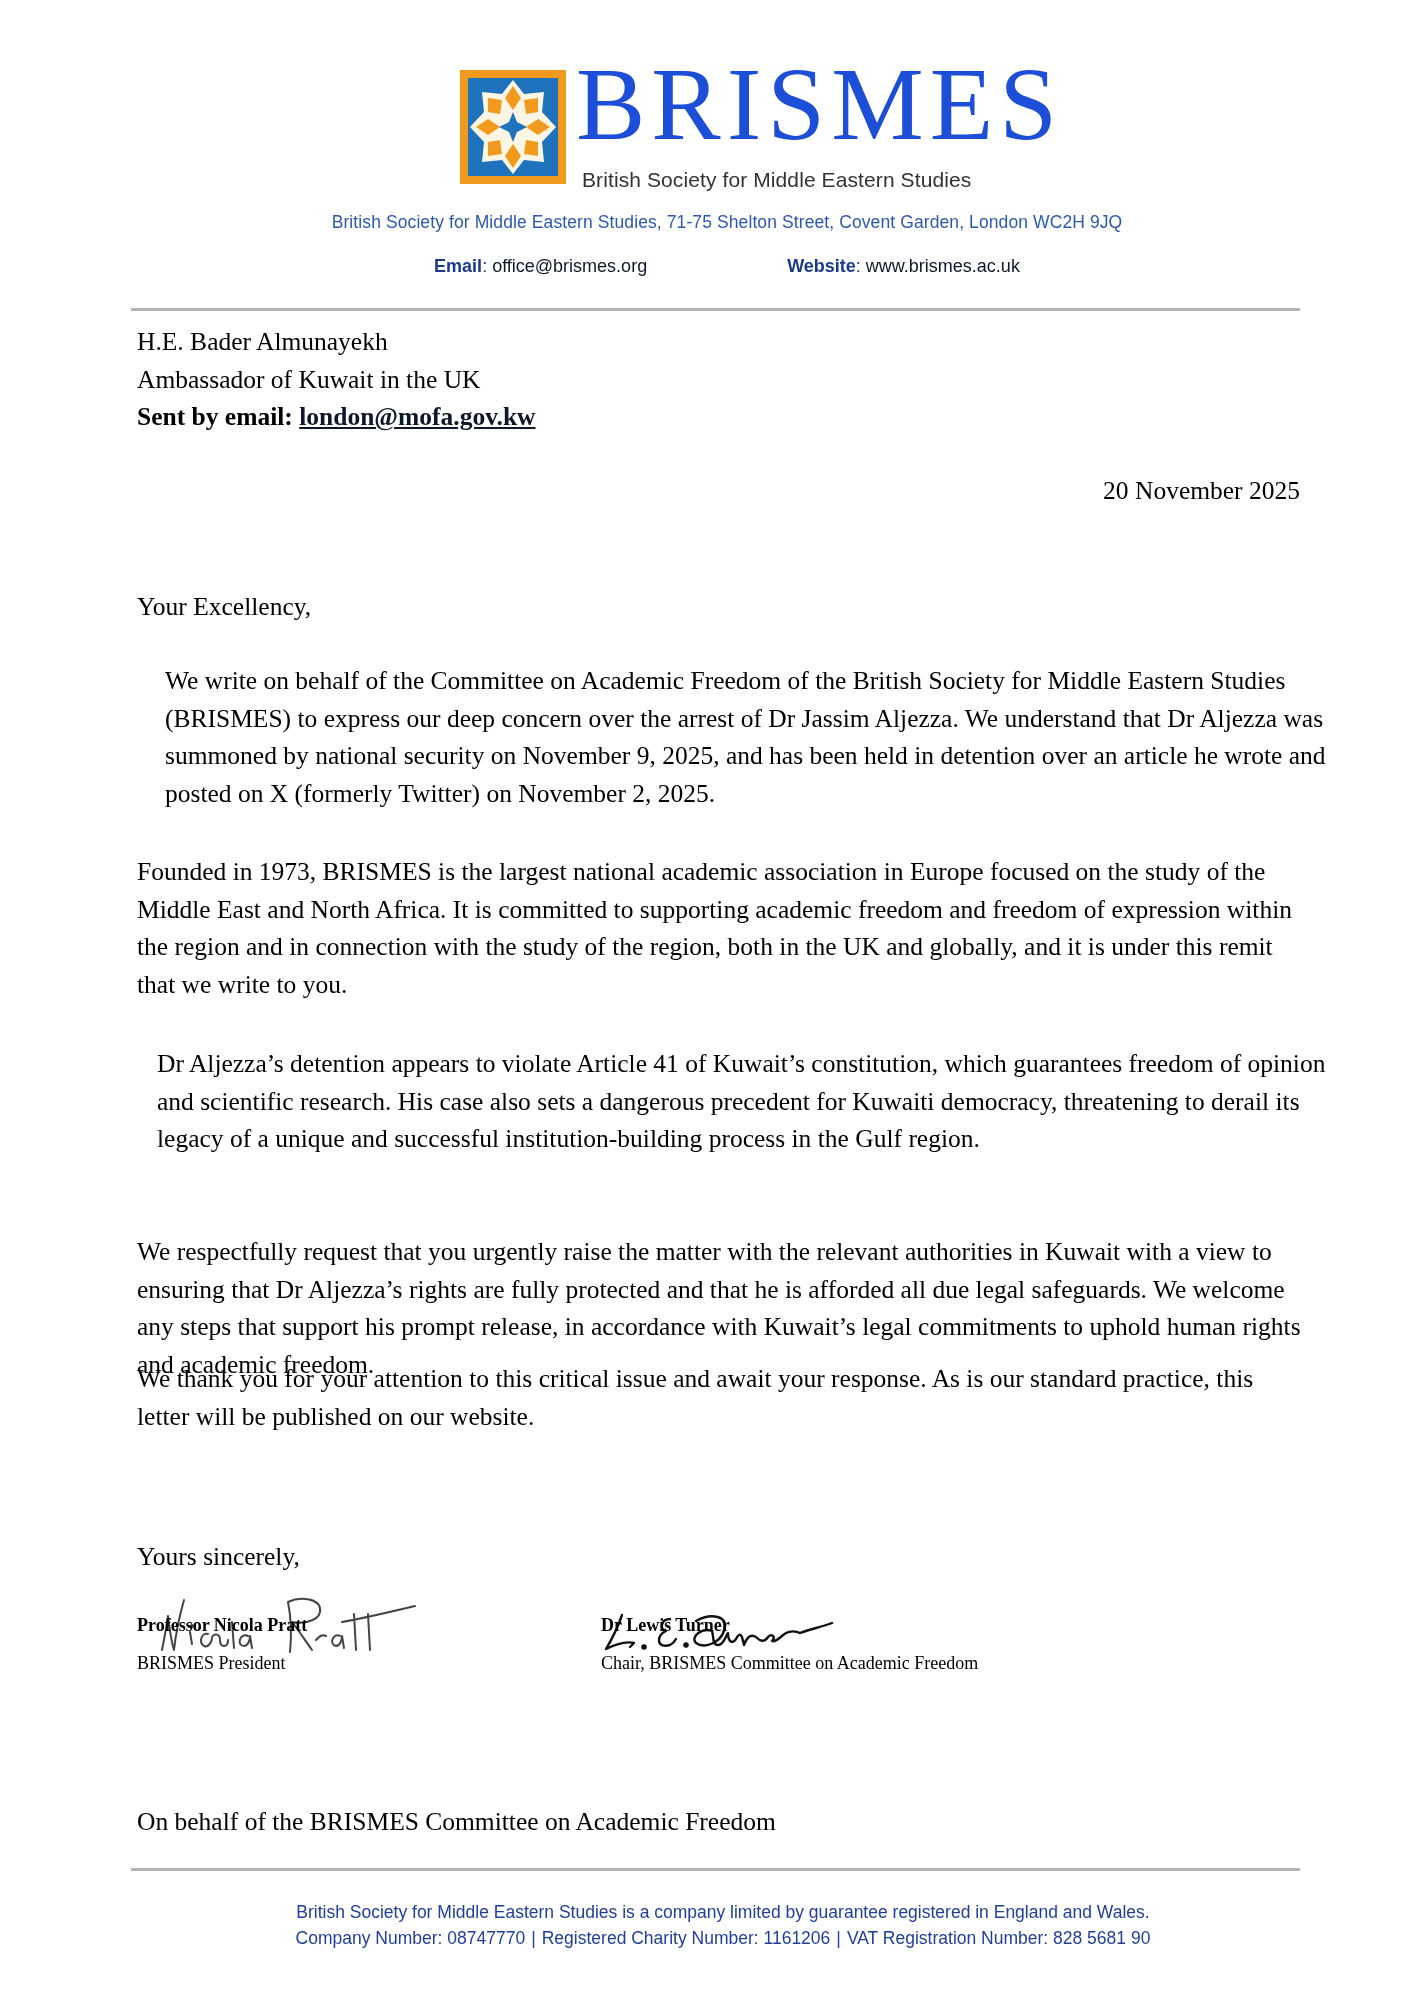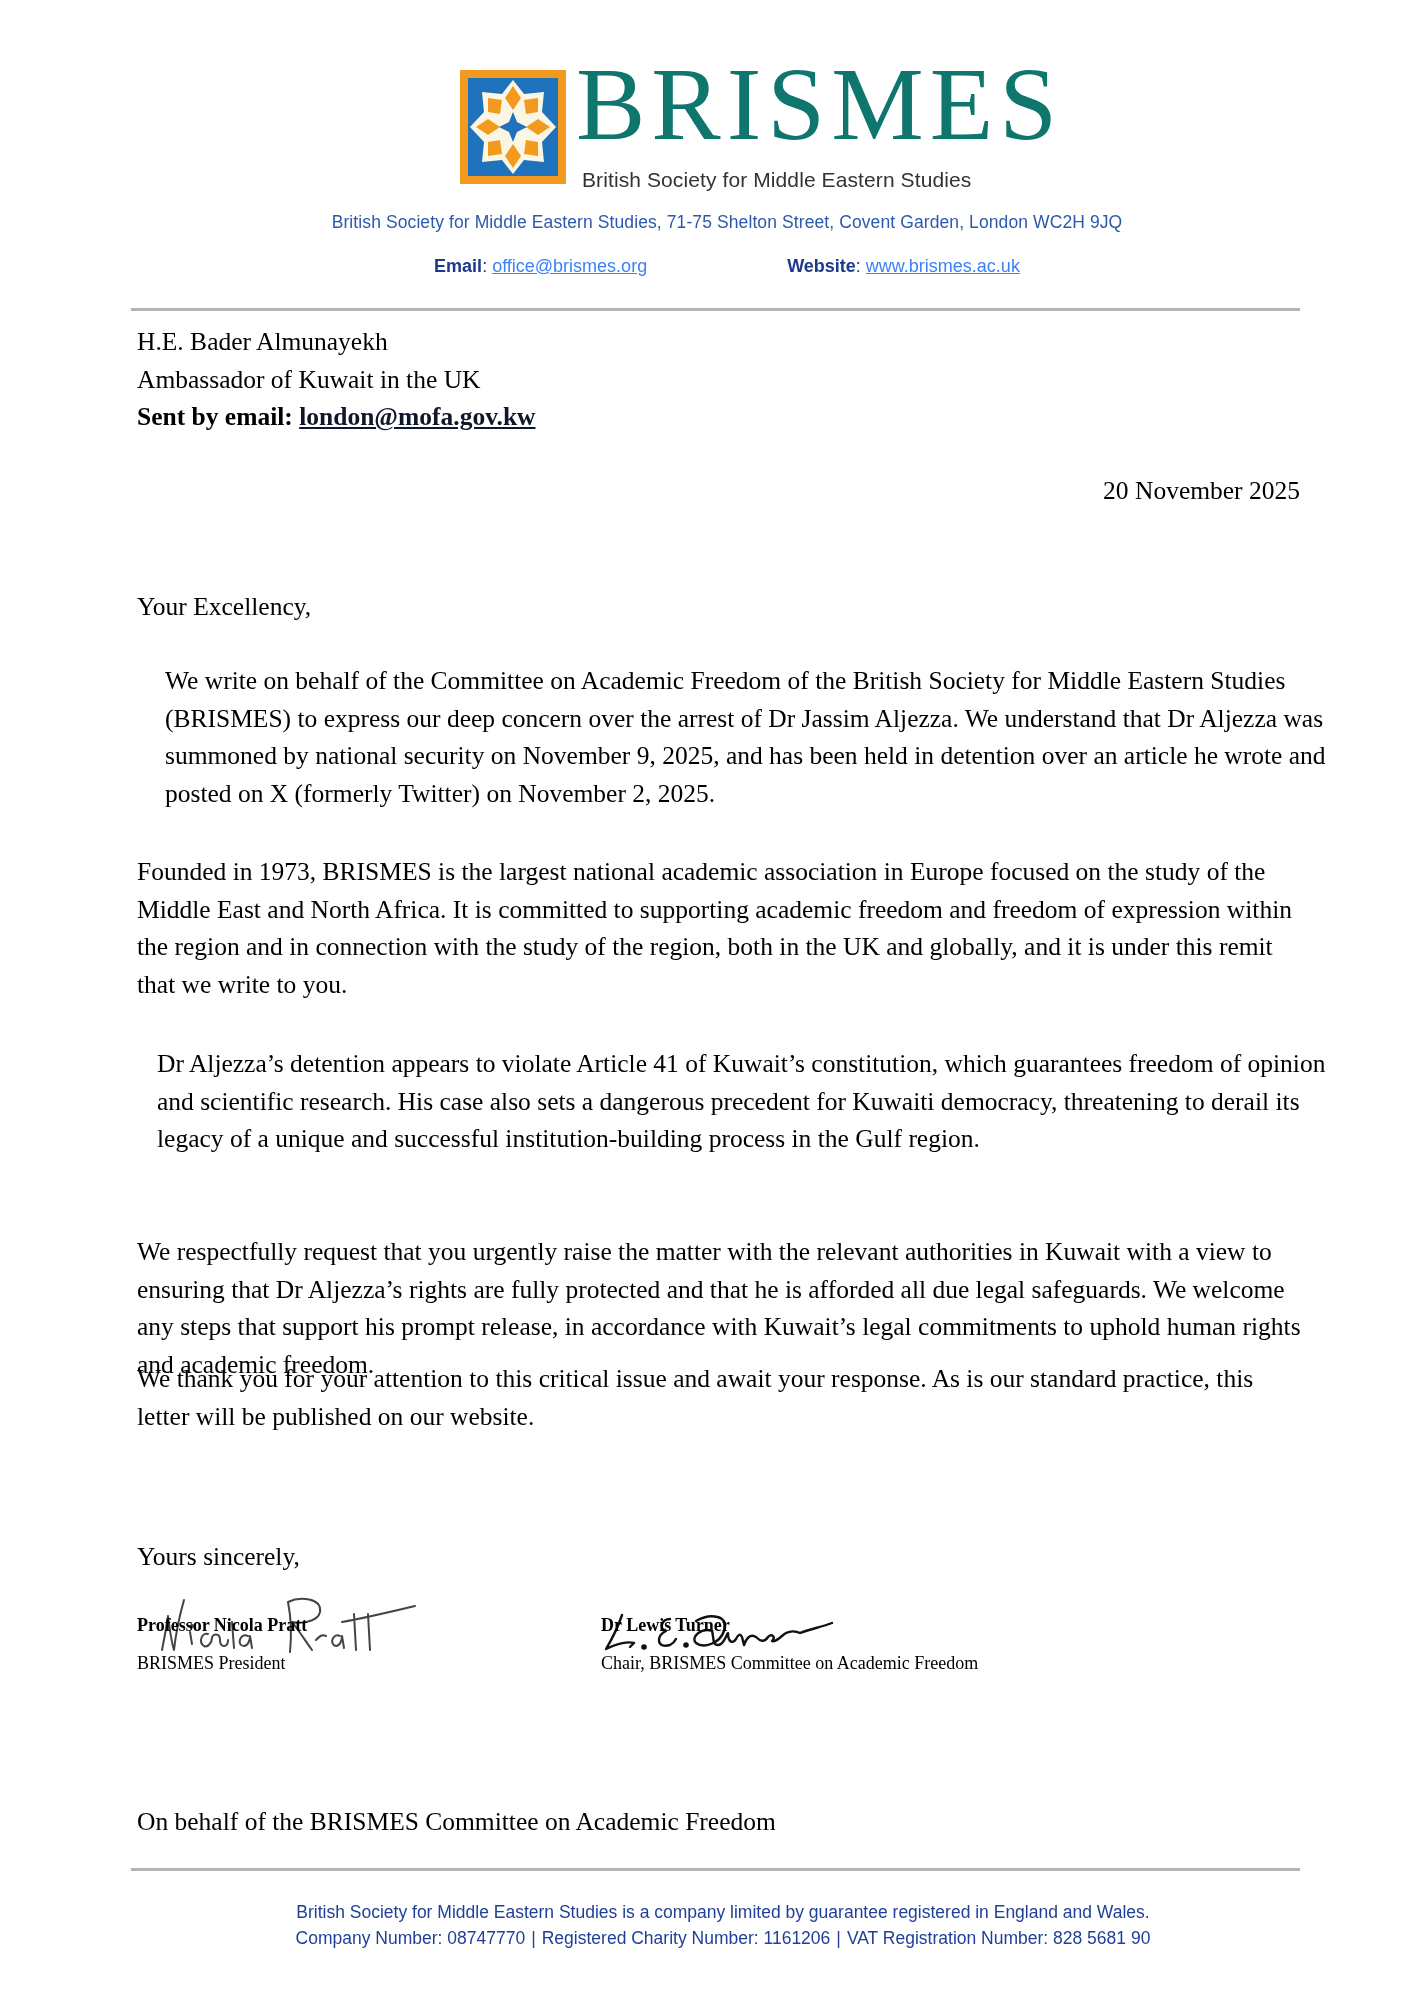--- a/index.html
+++ b/index.html
@@ -1,26 +1,26 @@
 <!DOCTYPE html>
 <html><head>
 <meta charset="utf-8">
 <style>
   html, body { margin: 0; padding: 0; background: #ffffff; }
   body { width: 1414px; height: 2000px; position: relative; overflow: hidden; font-family: "Liberation Serif", serif; color: #000; }
   .abs { position: absolute; }
   
   #logo-mark { left: 460px; top: 70px; width: 106px; height: 114px; }
-  #logo-word { left: 576px; top: 52px; font-family: "Liberation Serif", serif; font-size: 104px; letter-spacing: 6px; color: #0f766e; line-height: 1; transform: scaleY(1.0); }
+  #logo-word { left: 576px; top: 52px; font-family: "Liberation Serif", serif; font-size: 104px; letter-spacing: 6px; color: #1d4ed8; line-height: 1; transform: scaleY(1.0); }
   #logo-sub { left: 582px; top: 169px; font-family: "Liberation Sans", sans-serif; font-size: 21px; color: #333; line-height: 1; letter-spacing: 0.1px; }
   .hdr { font-family: "Liberation Sans", sans-serif; width: 1414px; left: 0; text-align: center; padding-left: 20px; }
   #address-line { top: 212px; font-size: 17.5px; color: #2d59ad; letter-spacing: 0.1px; }
   #contact-line { top: 256px; font-size: 18px; color: #1c3a8c; }
   #contact-line .lbl { font-weight: bold; color: #1c3a8c; }
-  #contact-line a { color: #3b82f6; text-decoration: underline; }
+  #contact-line a { color: #0f172a; }
   #contact-line .gap { display: inline-block; width: 140px; }
   .rule { left: 131px; width: 1169px; height: 3px; background: #b3b3b3; }
   #top-rule { top: 308px; }
   #footer-rule { top: 1868px; }
   .txt { left: 137px; font-size: 25.5px; line-height: 37.7px; }
   .txt p { margin: 0; }
   #recipient { top: 323px; }
   #recipient .bold { font-weight: bold; }
   #recipient a { color: #0f172a; text-decoration: underline; font-weight: bold; }
   #date { top: 472px; right: 114px; left: auto; }

